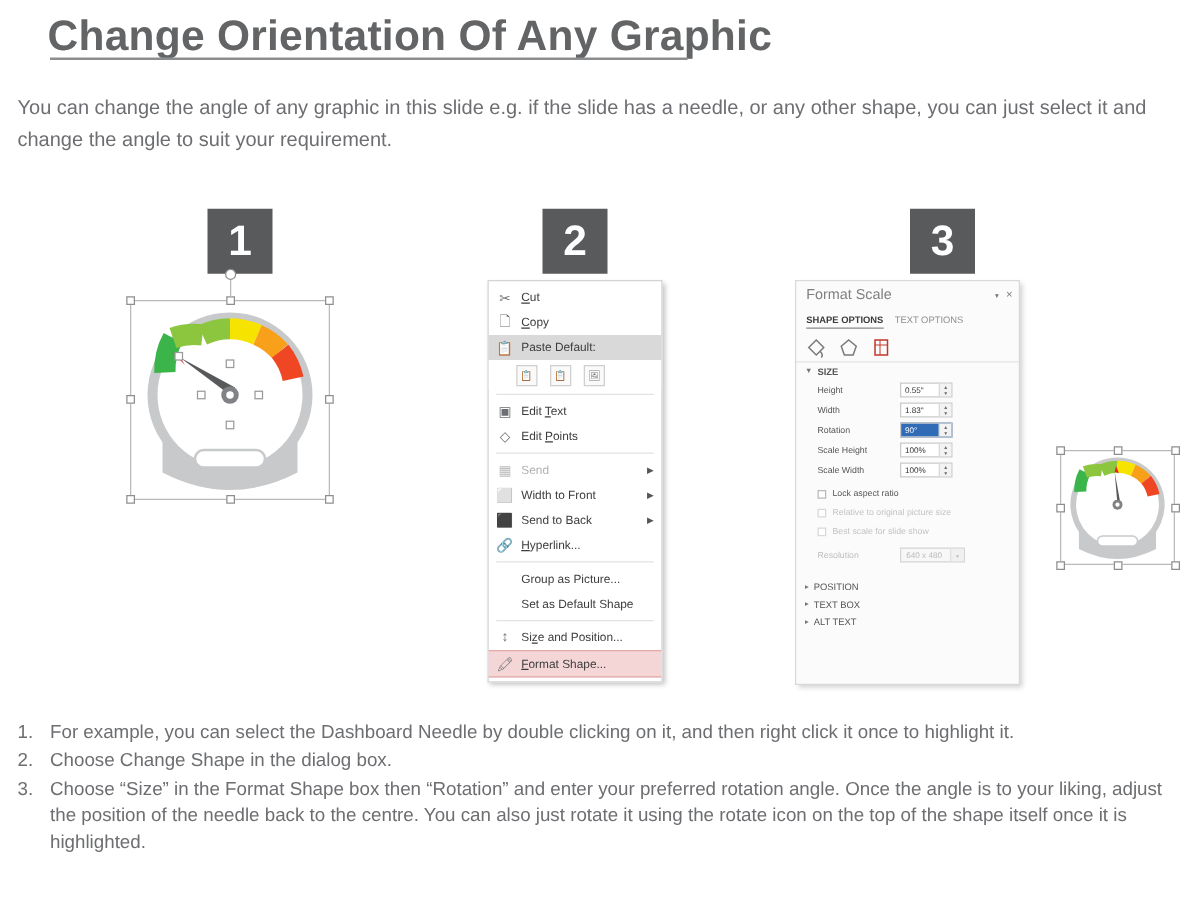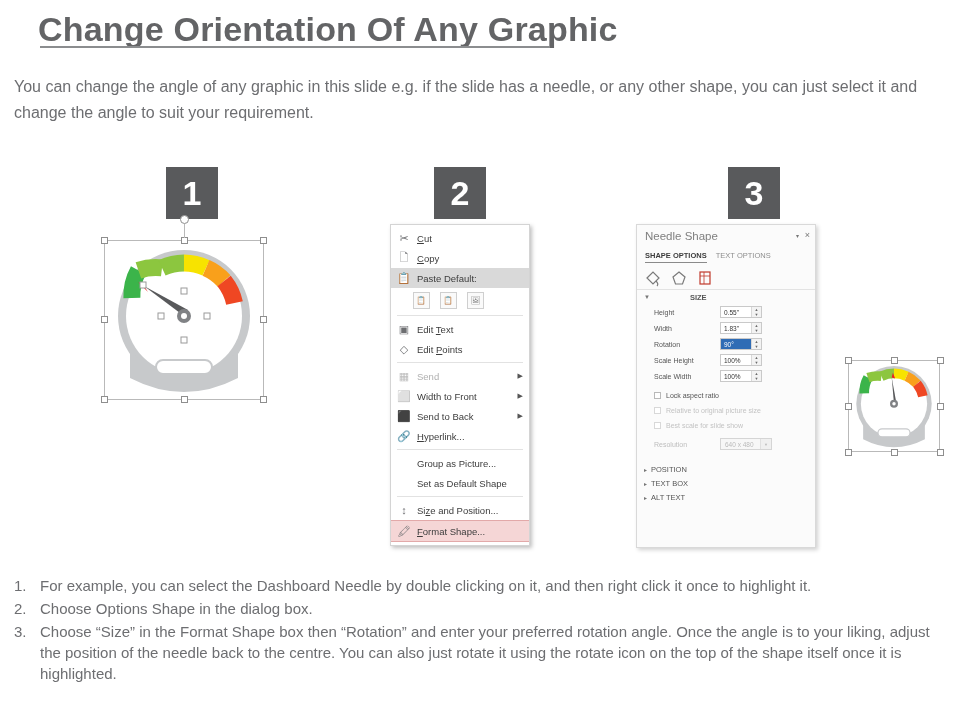--- a/index.html
+++ b/index.html
@@ -120,21 +120,21 @@
   .pane-tabs .t2 { color:#8e8e8e; margin-left:7px; }
   .pane-icons {
     position:absolute; left:8px; top:44px; display:flex; gap:10px; align-items:flex-end;
   }
   .pane-icons .pic { width:16px; height:18px; position:relative; }
   .pane-rule { position:absolute; left:0; top:64px; width:100%; height:1px; background:#e3e3e3; }
   .pane-body { position:absolute; left:0; top:65px; width:100%; }
 
   .sec-hdr { display:flex; align-items:center; height:14px; padding-left:7px; font-size:7.5px; color:#555; }
   .sec-hdr .tri { font-size:6px; margin-right:4px; color:#777; }
-  .sec-hdr.open { font-weight:bold;gap:36px; }
+  .sec-hdr.open { font-weight:bold; }
 
   .frow { display:flex; align-items:center; height:16px; padding-left:17px; }
   .frow .fl { width:66px; font-size:7px; color:#555; }
   .spin {
     width:42px; height:12px; border:1px solid #c9c9c9; background:#ffffff;
     display:flex; align-items:center; box-sizing:border-box;
     font-size:6.5px; color:#333; padding-left:3px; position:relative;
   }
   .spin .btns {
     position:absolute; right:0; top:0; bottom:0; width:9px;
@@ -291,21 +291,21 @@
     <span class="ico">↕</span>
     <span class="lbl">Si<span class="u">z</span>e and Position...</span>
   </div>
   <div class="ctx-row sel">
     <span class="ico">🖍</span>
     <span class="lbl"><span class="u">F</span>ormat Shape...</span>
   </div>
 </div>
 
 <div class="pane">
-  <div class="pane-title">Needle Shape</div>
+  <div class="pane-title">Format Scale</div>
   <div class="pane-drop">▾</div>
   <div class="pane-close">×</div>
 
   <div class="pane-tabs">
     <span class="t1">SHAPE OPTIONS</span>
     <span class="t2">TEXT OPTIONS</span>
   </div>
 
   <div class="pane-icons">
     <span class="pic">
@@ -461,19 +461,19 @@
   </svg>
 </div>
 
 <div class="foot">
   <div class="foot-item">
     <span class="num">1.</span>
     <span class="txt">For example, you can select the Dashboard Needle by double clicking on it, and then right click it once to highlight it.</span>
   </div>
   <div class="foot-item">
     <span class="num">2.</span>
-    <span class="txt">Choose Options Shape in the dialog box.</span>
+    <span class="txt">Choose Change Shape in the dialog box.</span>
   </div>
   <div class="foot-item">
     <span class="num">3.</span>
     <span class="txt">Choose “Size” in the Format Shape box then “Rotation” and enter your preferred rotation angle. Once the angle is to your liking, adjust the position of the needle back to the centre. You can also just rotate it using the rotate icon on the top of the shape itself once it is highlighted.</span>
   </div>
 </div>
 
 </body></html>

